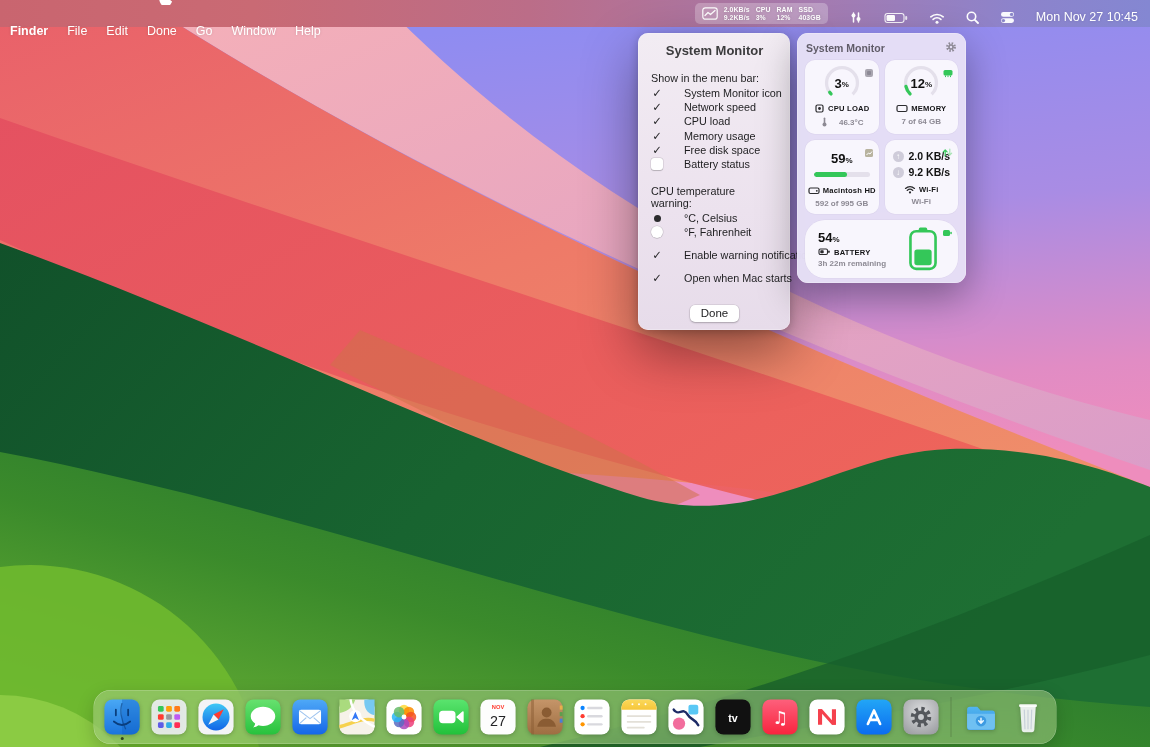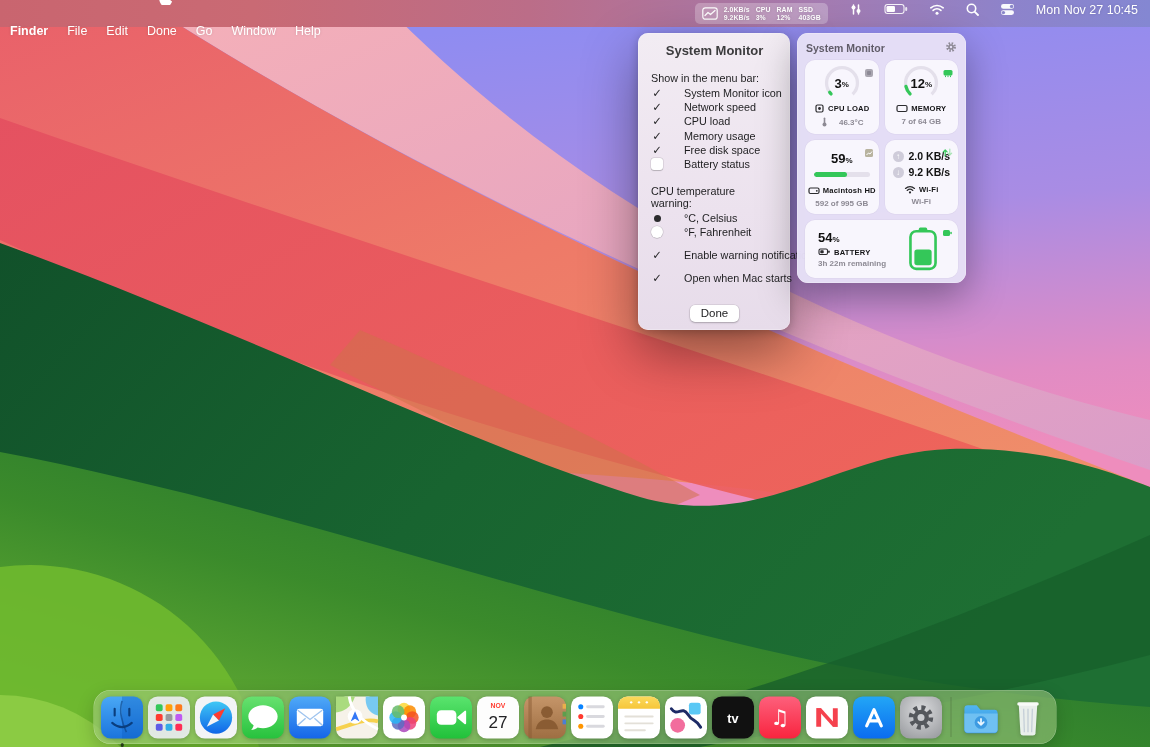--- a/index.html
+++ b/index.html
@@ -9,21 +9,21 @@
 
   
   .menubar{position:absolute;top:0;left:0;right:0;height:27px;display:flex;justify-content:space-between;
     align-items:center;padding:0 12px 0 10px;box-sizing:border-box;color:#fff;font-size:12.5px;
     background:linear-gradient(90deg,#c9656f 0%,#c96a74 22%,#bb6d88 46%,#a67aae 70%,#8d83cb 88%,#8487d2 100%);
     text-shadow:0 0 3px rgba(0,0,0,.15);}
   .mb-left{display:flex;align-items:center;gap:19px;flex-direction:column;}
   .mb-left .menu-item{cursor:default;}
   .mb-left .menu-item.bold{font-weight:700;}
   .apple svg{display:block;}
-  .mb-right{display:flex;align-items:flex-start;gap:21px;}
+  .mb-right{display:flex;align-items:flex-end;gap:21px;}
   .mb-ic svg{display:block;}
   .mwidget{display:flex;align-items:center;gap:6px;background:rgba(255,255,255,.26);
     border-radius:5px;padding:0 7px;height:21px;}
   .mw-col{display:flex;flex-direction:column;justify-content:center;line-height:7.6px;
     font-size:6.9px;font-weight:700;letter-spacing:.1px;}
   .clock{font-size:12.5px;white-space:pre;}
 
   
   .dialog{position:absolute;left:638px;top:33px;width:152px;height:297px;border-radius:10px;
     background:linear-gradient(180deg,#f2ecf3 0%,#ece2ee 60%,#e7dcea 100%);
@@ -69,32 +69,32 @@
   .bigpct small{font-size:8px;font-weight:700;}
   .bar{width:56px;height:5px;border-radius:3px;background:#e4e0eb;margin-top:6px;overflow:hidden;}
   .bar i{display:block;height:100%;background:#34c759;border-radius:3px;}
   .card.disk .lblrow{margin-top:8px;}
   .netrow{display:flex;align-items:center;gap:5px;font-size:10.5px;font-weight:700;color:#111;}
   .netrow.first{margin-top:10px;}
   .netrow + .netrow{margin-top:4px;}
   .cir{width:11px;height:11px;border-radius:50%;background:#cfccda;color:#fff;font-size:8px;
     line-height:11.5px;text-align:center;font-weight:700;}
   .card.net .lblrow{margin-top:7px;}
-  .card.batt{grid-column:1 / 3;height:58px;flex-direction:row;align-items:center;padding:0 13px;box-sizing:border-box;}
+  .card.batt{grid-column:1 / 3;height:58px;flex-direction:row;align-items:center;padding:0 13px;box-sizing:border-box;border-radius:20px;}
   .batt-col{display:flex;flex-direction:column;align-items:flex-start;}
   .batt-col .bigpct{margin:0;}
   .batt-col .lblrow{margin-top:2px;}
   .batt-col .sub{margin-top:2px;justify-content:center;}
   .batt-big{margin-left:auto;margin-right:6px;display:block;}
 
   
   .dock{position:absolute;left:50%;transform:translateX(-50%);bottom:3px;height:54px;border-radius:17px;
     background:rgba(172,206,140,.5);backdrop-filter:blur(18px);display:flex;align-items:center;
     padding:0 7px;gap:4px;box-shadow:inset 0 0 0 .5px rgba(255,255,255,.35),0 6px 18px rgba(0,0,0,.18);}
-  .ditem{width:43px;height:49px;position:relative;cursor:pointer;}
+  .ditem{width:43px;height:36px;position:relative;cursor:pointer;}
   .ditem svg{width:100%;height:100%;display:block;filter:drop-shadow(0 1.5px 2px rgba(0,0,0,.22));}
   .ditem.running::after{content:"";position:absolute;left:50%;bottom:-5px;width:3.5px;height:3.5px;
     border-radius:50%;background:rgba(15,25,15,.75);transform:translateX(-50%);}
   .dock-sep{width:1px;height:40px;background:rgba(50,65,40,.28);margin:0 4px;}
 </style>
 </head>
 <body>
 
 <div class="screen">
 

